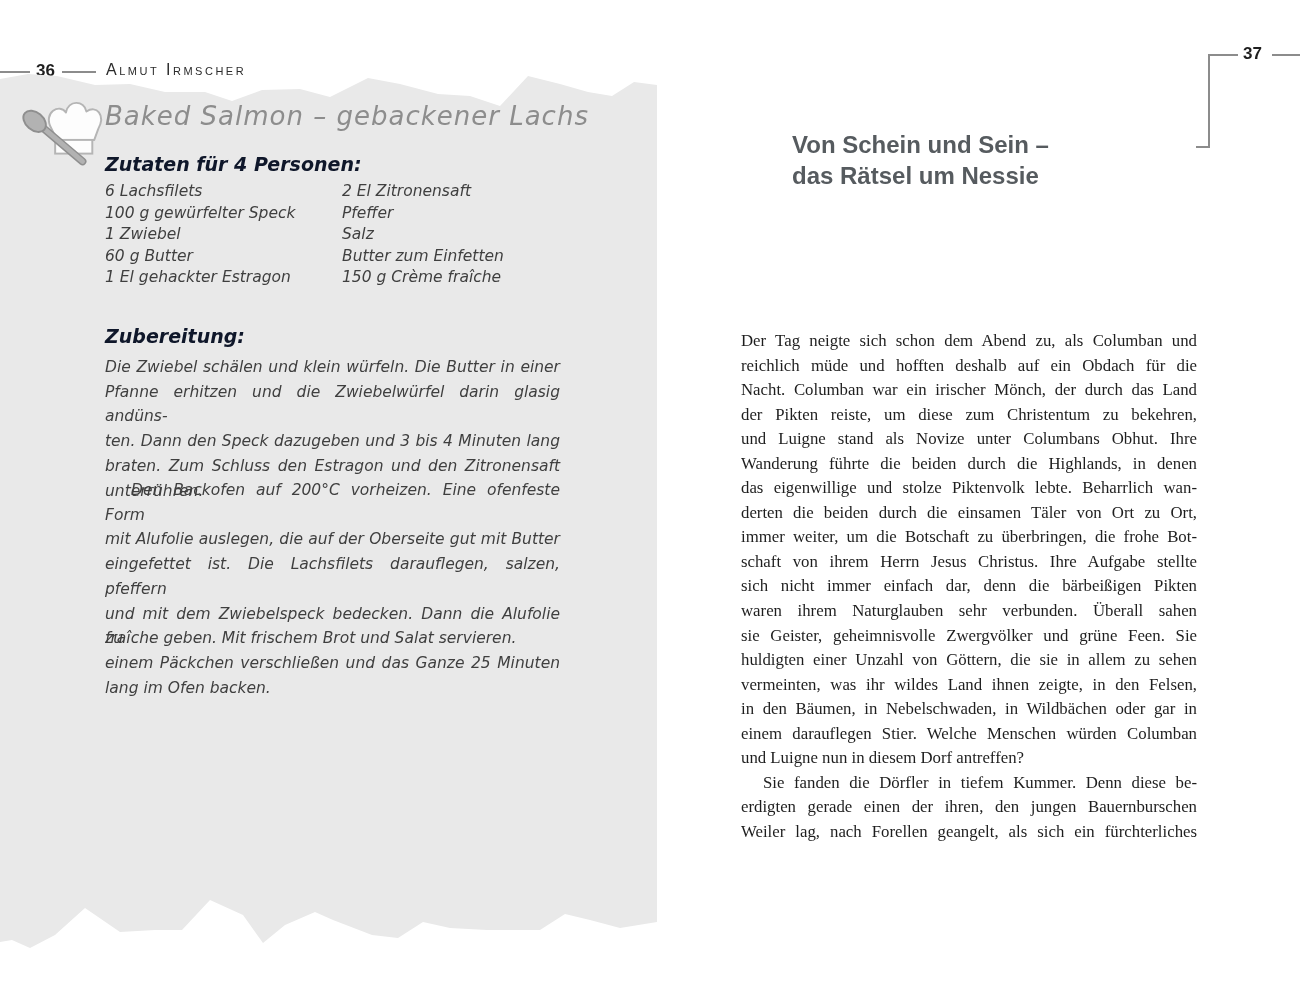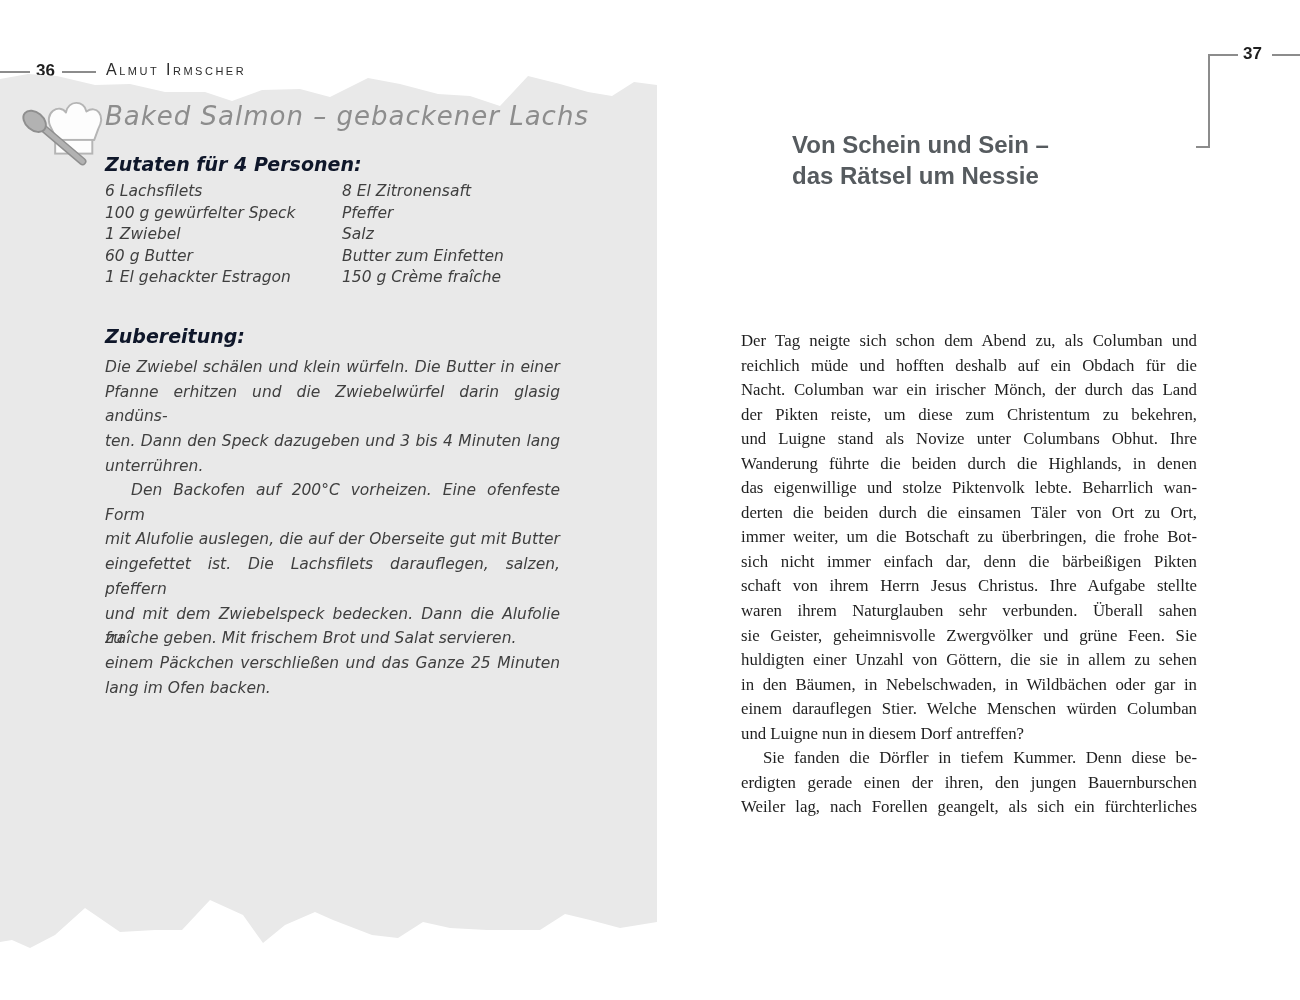--- a/index.html
+++ b/index.html
@@ -76,34 +76,35 @@
     <div class="ing-col hand" style="left:105px;">
 
     <div class="ing-line">6 Lachsfilets</div>
         <div class="ing-line">100 g gewürfelter Speck</div>
         <div class="ing-line">1 Zwiebel</div>
         <div class="ing-line">60 g Butter</div>
         <div class="ing-line">1 El gehackter Estragon</div>
       </div>
     <div class="ing-col hand" style="left:342px;width:220px;">
 
-    <div class="ing-line">8 El Zitronensaft</div>
+    <div class="ing-line">2 El Zitronensaft</div>
         <div class="ing-line">Pfeffer</div>
         <div class="ing-line">Salz</div>
         <div class="ing-line">Butter zum Einfetten</div>
         <div class="ing-line">150 g Crème fraîche</div>
       </div>
 
     <div class="hand hand-heading" style="top:257px;">Zubereitung:</div>
 
     <div class="recipe-par hand" style="top:287px;">
 
     <div class="jline">Die Zwiebel schälen und klein würfeln. Die Butter in einer</div>
         <div class="jline">Pfanne erhitzen und die Zwiebelwürfel darin glasig andüns-</div>
         <div class="jline">ten. Dann den Speck dazugeben und 3 bis 4 Minuten lang</div>
+        <div class="jline">braten. Zum Schluss den Estragon und den Zitronensaft</div>
         <div class="jline last">unterrühren.</div>
       </div>
     <div class="recipe-par hand" style="top:410px;">
 
     <div class="jline ind">Den Backofen auf 200°C vorheizen. Eine ofenfeste Form</div>
         <div class="jline">mit Alufolie auslegen, die auf der Oberseite gut mit Butter</div>
         <div class="jline">eingefettet ist. Die Lachsfilets darauflegen, salzen, pfeffern</div>
         <div class="jline">und mit dem Zwiebelspeck bedecken. Dann die Alufolie zu</div>
         <div class="jline">einem Päckchen verschließen und das Ganze 25 Minuten</div>
         <div class="jline last">lang im Ofen backen.</div>
@@ -124,25 +125,26 @@
 
     <div class="jline">Der Tag neigte sich schon dem Abend zu, als Columban und</div>
         <div class="jline">reichlich müde und hofften deshalb auf ein Obdach für die</div>
         <div class="jline">Nacht. Columban war ein irischer Mönch, der durch das Land</div>
         <div class="jline">der Pikten reiste, um diese zum Christentum zu bekehren,</div>
         <div class="jline">und Luigne stand als Novize unter Columbans Obhut. Ihre</div>
         <div class="jline">Wanderung führte die beiden durch die Highlands, in denen</div>
         <div class="jline">das eigenwillige und stolze Piktenvolk lebte. Beharrlich wan-</div>
         <div class="jline">derten die beiden durch die einsamen Täler von Ort zu Ort,</div>
         <div class="jline">immer weiter, um die Botschaft zu überbringen, die frohe Bot-</div>
+        <div class="jline">schaft von ihrem Herrn Jesus Christus. Ihre Aufgabe stellte</div>
         <div class="jline">sich nicht immer einfach dar, denn die bärbeißigen Pikten</div>
-        <div class="jline">schaft von ihrem Herrn Jesus Christus. Ihre Aufgabe stellte</div>
         <div class="jline">waren ihrem Naturglauben sehr verbunden. Überall sahen</div>
         <div class="jline">sie Geister, geheimnisvolle Zwergvölker und grüne Feen. Sie</div>
         <div class="jline">huldigten einer Unzahl von Göttern, die sie in allem zu sehen</div>
+        <div class="jline">vermeinten, was ihr wildes Land ihnen zeigte, in den Felsen,</div>
         <div class="jline">in den Bäumen, in Nebelschwaden, in Wildbächen oder gar in</div>
         <div class="jline">einem darauflegen Stier. Welche Menschen würden Columban</div>
         <div class="jline last">und Luigne nun in diesem Dorf antreffen?</div>
       </div>
     <div>
 
     <div class="jline ind">Sie fanden die Dörfler in tiefem Kummer. Denn diese be-</div>
         <div class="jline">erdigten gerade einen der ihren, den jungen Bauernburschen</div>
         <div class="jline">Weiler lag, nach Forellen geangelt, als sich ein fürchterliches</div>
       </div>

